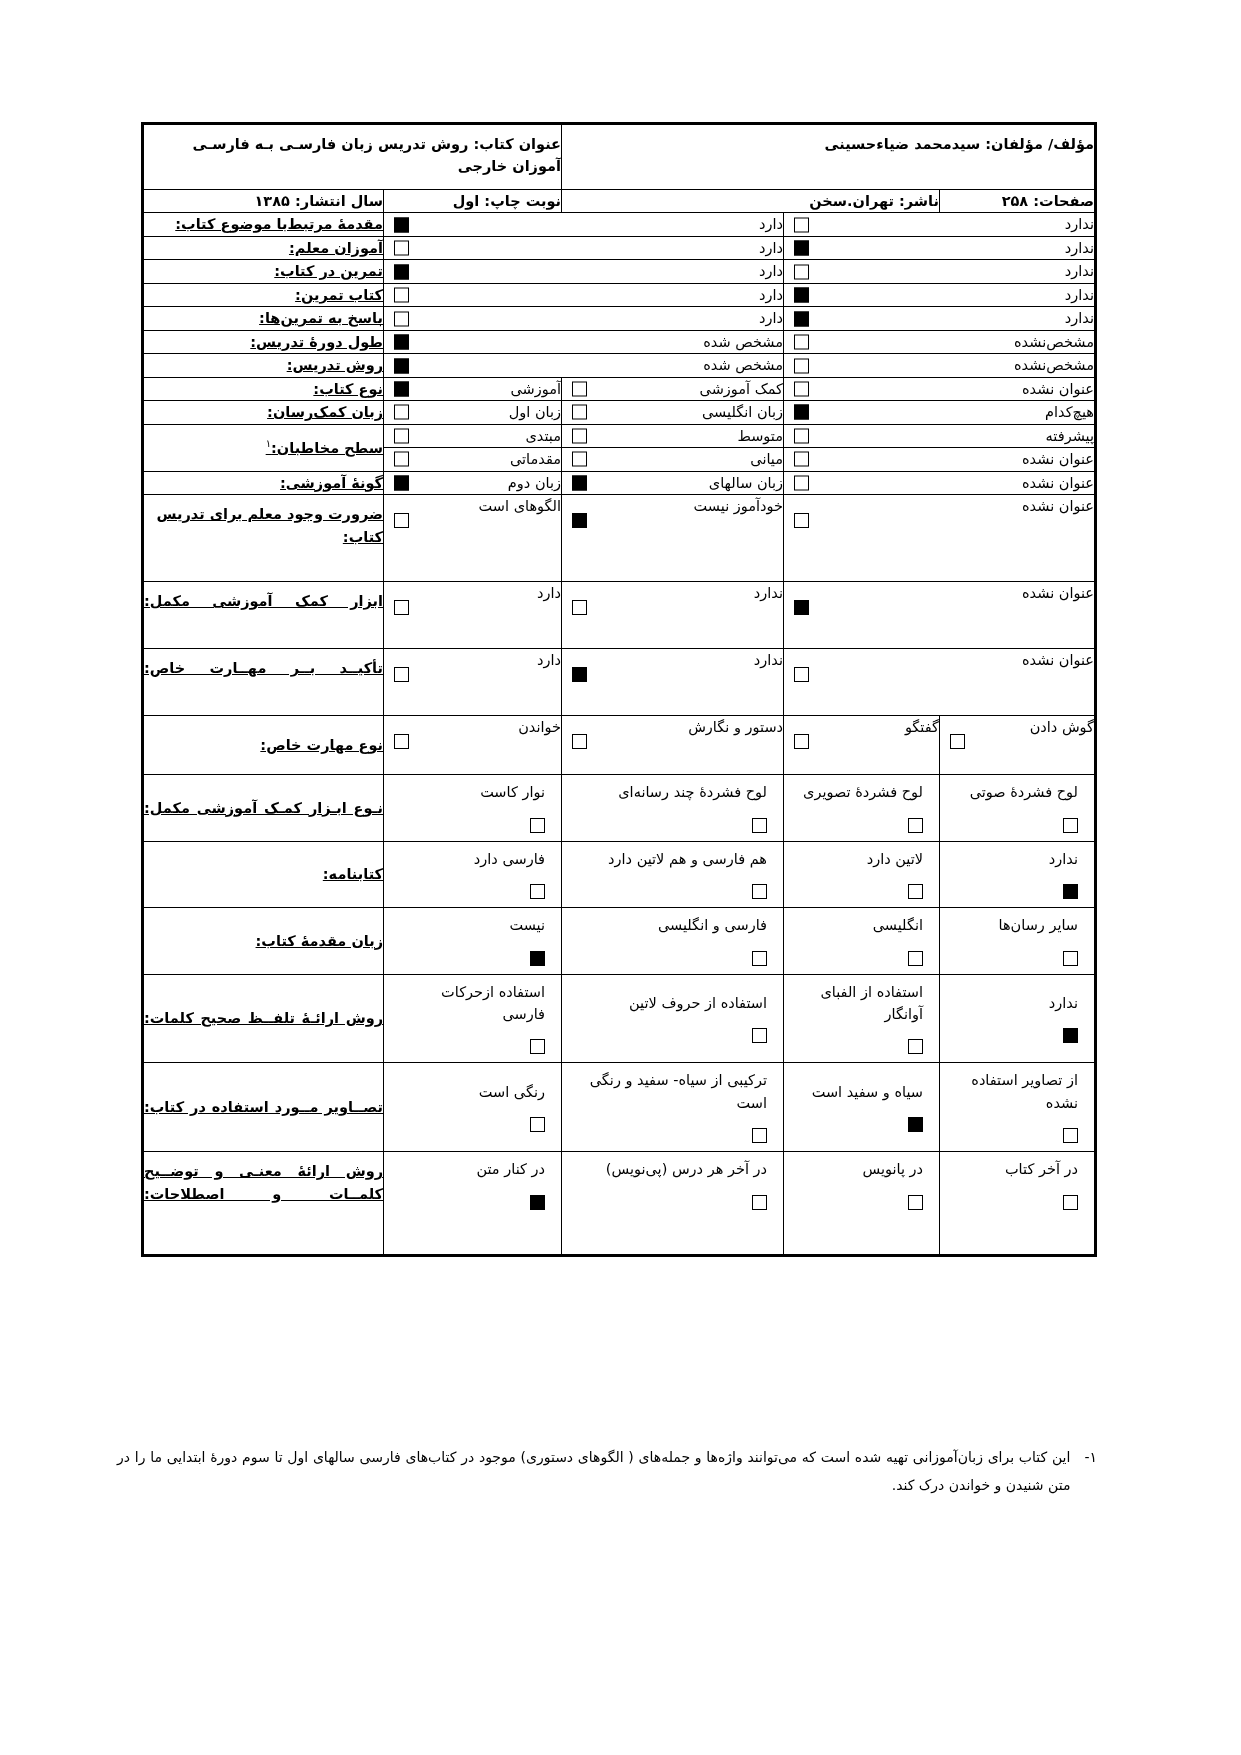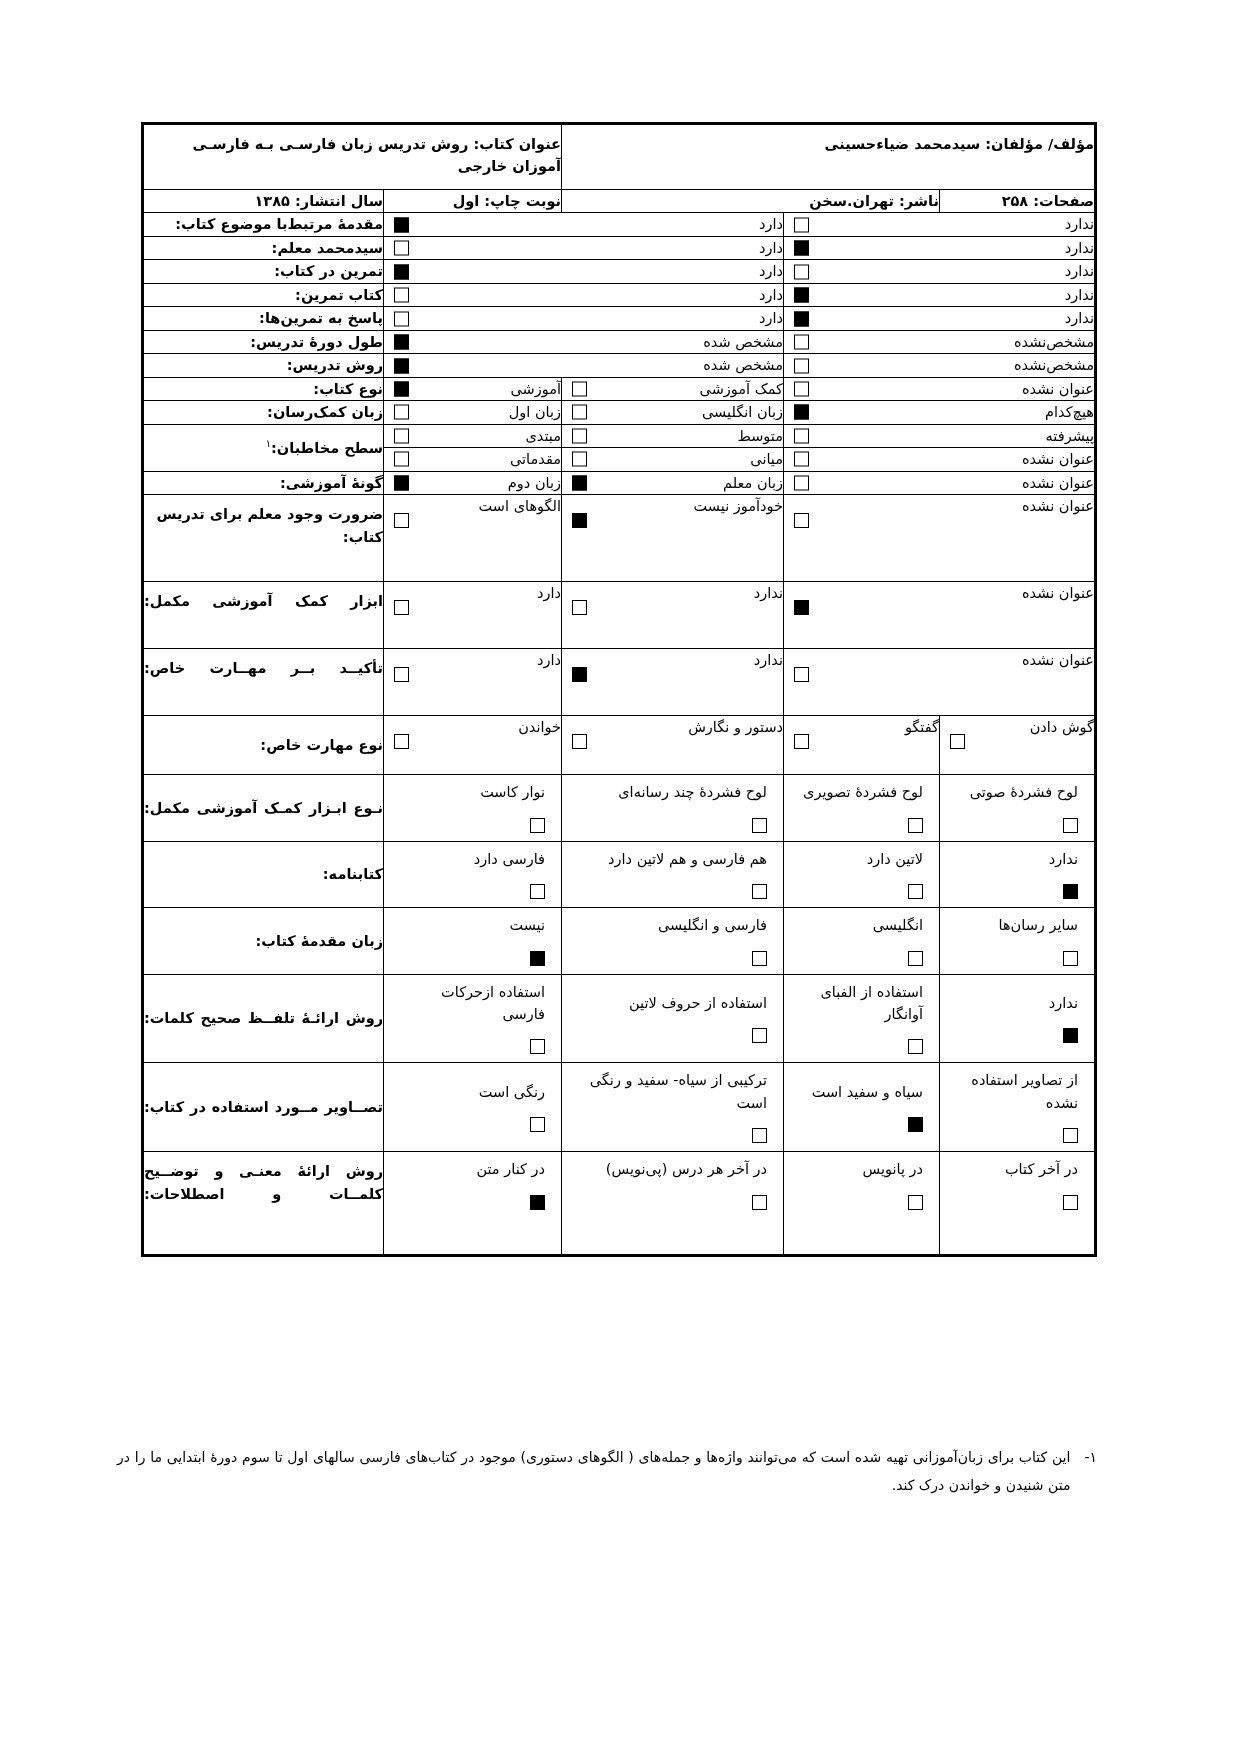--- a/index.html
+++ b/index.html
@@ -43,20 +43,21 @@
     line-height: 1.55;
   }
 
   
   .lbl {
     font-weight: bold;
     font-size: 15px;
     text-align: right;
     padding: 5px 9px 5px 6px;
     letter-spacing: -0.2px;
+    text-decoration: underline;
   }
   .lbl.justify {
     text-align: justify;
     text-align-last: justify;
     margin-left: 8px;
   }
 
   
   .opt {
     position: relative;
@@ -198,21 +199,21 @@
 
         <tr>
           <td class="opt" colspan="2">
               <span class="txt">ندارد</span>
               <span class="box on"></span>
             </td>
           <td class="opt" colspan="2">
               <span class="txt">دارد</span>
               <span class="box"></span>
             </td>
-          <td class="lbl">سیدمحمد معلم:</td>
+          <td class="lbl">آموزان معلم:</td>
         </tr>
 
         <tr>
           <td class="opt" colspan="2">
               <span class="txt">ندارد</span>
               <span class="box"></span>
             </td>
           <td class="opt" colspan="2">
               <span class="txt">دارد</span>
               <span class="box on"></span>
@@ -330,21 +331,21 @@
               <span class="box"></span>
             </td>
         </tr>
 
         <tr>
           <td class="opt" colspan="2">
               <span class="txt">عنوان نشده</span>
               <span class="box"></span>
             </td>
           <td class="opt">
-              <span class="txt">زبان معلم</span>
+              <span class="txt">زبان سالهای</span>
               <span class="box on"></span>
             </td>
           <td class="opt">
               <span class="txt">زبان دوم</span>
               <span class="box on"></span>
             </td>
           <td class="lbl">گونۀ آموزشی:</td>
         </tr>
 
         <tr class="xtallrow">

